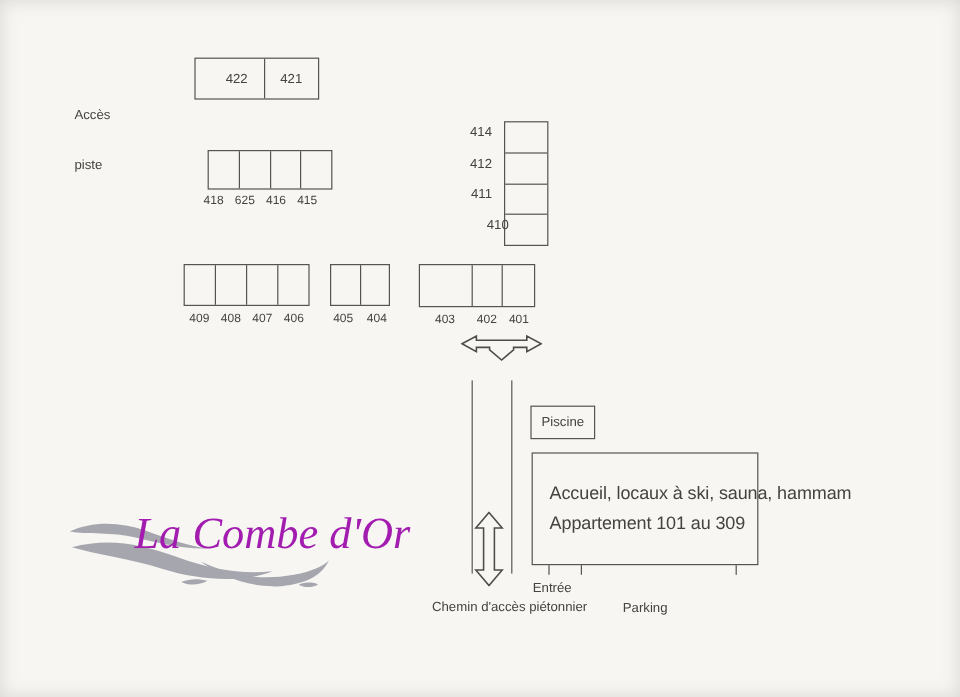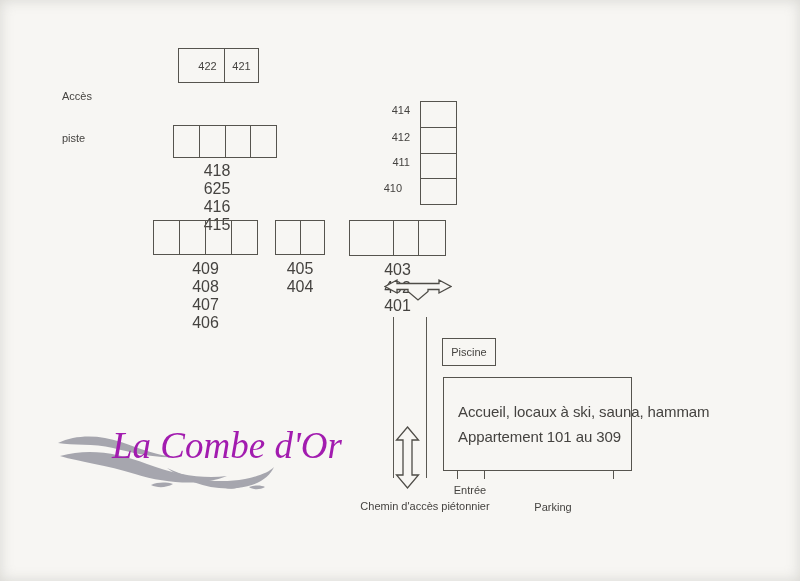--- a/index.html
+++ b/index.html
@@ -10,48 +10,48 @@
     color:#454340;
     box-shadow:inset 0 0 14px rgba(120,118,112,.25);
   }
   .txt{position:absolute;font-size:11px;line-height:14px;white-space:pre;}
   .box{position:absolute;border:1px solid #56544e;display:flex;box-sizing:border-box;}
   .box.col{flex-direction:column;}
   .cell{flex:1;display:flex;align-items:center;justify-content:center;
         font-size:11px;color:#454340;box-sizing:border-box;}
   .box:not(.col) .cell + .cell{border-left:1px solid #56544e;}
   .box.col .cell + .cell{border-top:1px solid #56544e;}
-  .lrow{position:absolute;display:flex;font-size:16px;flex-direction:column;}
+  .lrow{position:absolute;display:flex;font-size:10px;}
   .lrow span{flex:1;text-align:center;}
   .tlabel{position:absolute;width:32px;text-align:right;font-size:11px;}
   .vline{position:absolute;width:1px;background:#5a5852;}
   .tick{position:absolute;width:1px;height:8px;background:#56544e;}
   .arrow-svg{position:absolute;}
   .arrow-svg polygon{fill:#f7f6f3;stroke:#4e4c47;stroke-width:1.3;stroke-linejoin:miter;}
   .logo-waves{position:absolute;left:55px;top:432px;width:290px;height:68px;}
   .logo-waves path{fill:#a6a6ae;}
   .logo-text{
     position:absolute;left:112px;top:427px;
     font-family:"Liberation Serif", serif;font-style:italic;
     font-size:37px;line-height:38px;color:#a21caf;white-space:pre;
   }
   .bldg-line{position:absolute;font-size:15px;letter-spacing:-0.1px;white-space:pre;}
-  .center{text-align:center;}
+  .center{}
 </style>
 </head>
 <body>
 
 <div class="canvas">
 
   <div class="txt" style="left:62px;top:61px;">
     <div>Accès</div>
     <div>piste</div>
   </div>
 
-  <div class="box" style="left:178px;top:48px;width:81px;height:35px;padding-left:12px;">
+  <div class="box" style="left:162px;top:48px;width:104px;height:35px;padding-left:12px;">
     <div class="cell">422</div>
     <div class="cell">421</div>
   </div>
 
 
   <div class="box" style="left:173px;top:125px;width:104px;height:33px;">
     <div class="cell"></div>
     <div class="cell"></div>
     <div class="cell"></div>
     <div class="cell"></div>
@@ -65,21 +65,21 @@
 
   <div class="box col" style="left:420px;top:101px;width:37px;height:104px;">
     <div class="cell"></div>
     <div class="cell"></div>
     <div class="cell"></div>
     <div class="cell"></div>
   </div>
   <span class="tlabel" style="left:378px;top:104px;">414</span>
   <span class="tlabel" style="left:378px;top:131px;">412</span>
   <span class="tlabel" style="left:378px;top:156px;">411</span>
-  <span class="tlabel" style="left:370px;top:182px;">410</span>
+  <span class="tlabel" style="left:392px;top:182px;">410</span>
 
   <div class="box" style="left:153px;top:220px;width:105px;height:35px;">
     <div class="cell"></div>
     <div class="cell"></div>
     <div class="cell"></div>
     <div class="cell"></div>
   </div>
   <div class="lrow" style="left:153px;top:260px;width:105px;">
     <span>409</span>
     <span>408</span>

